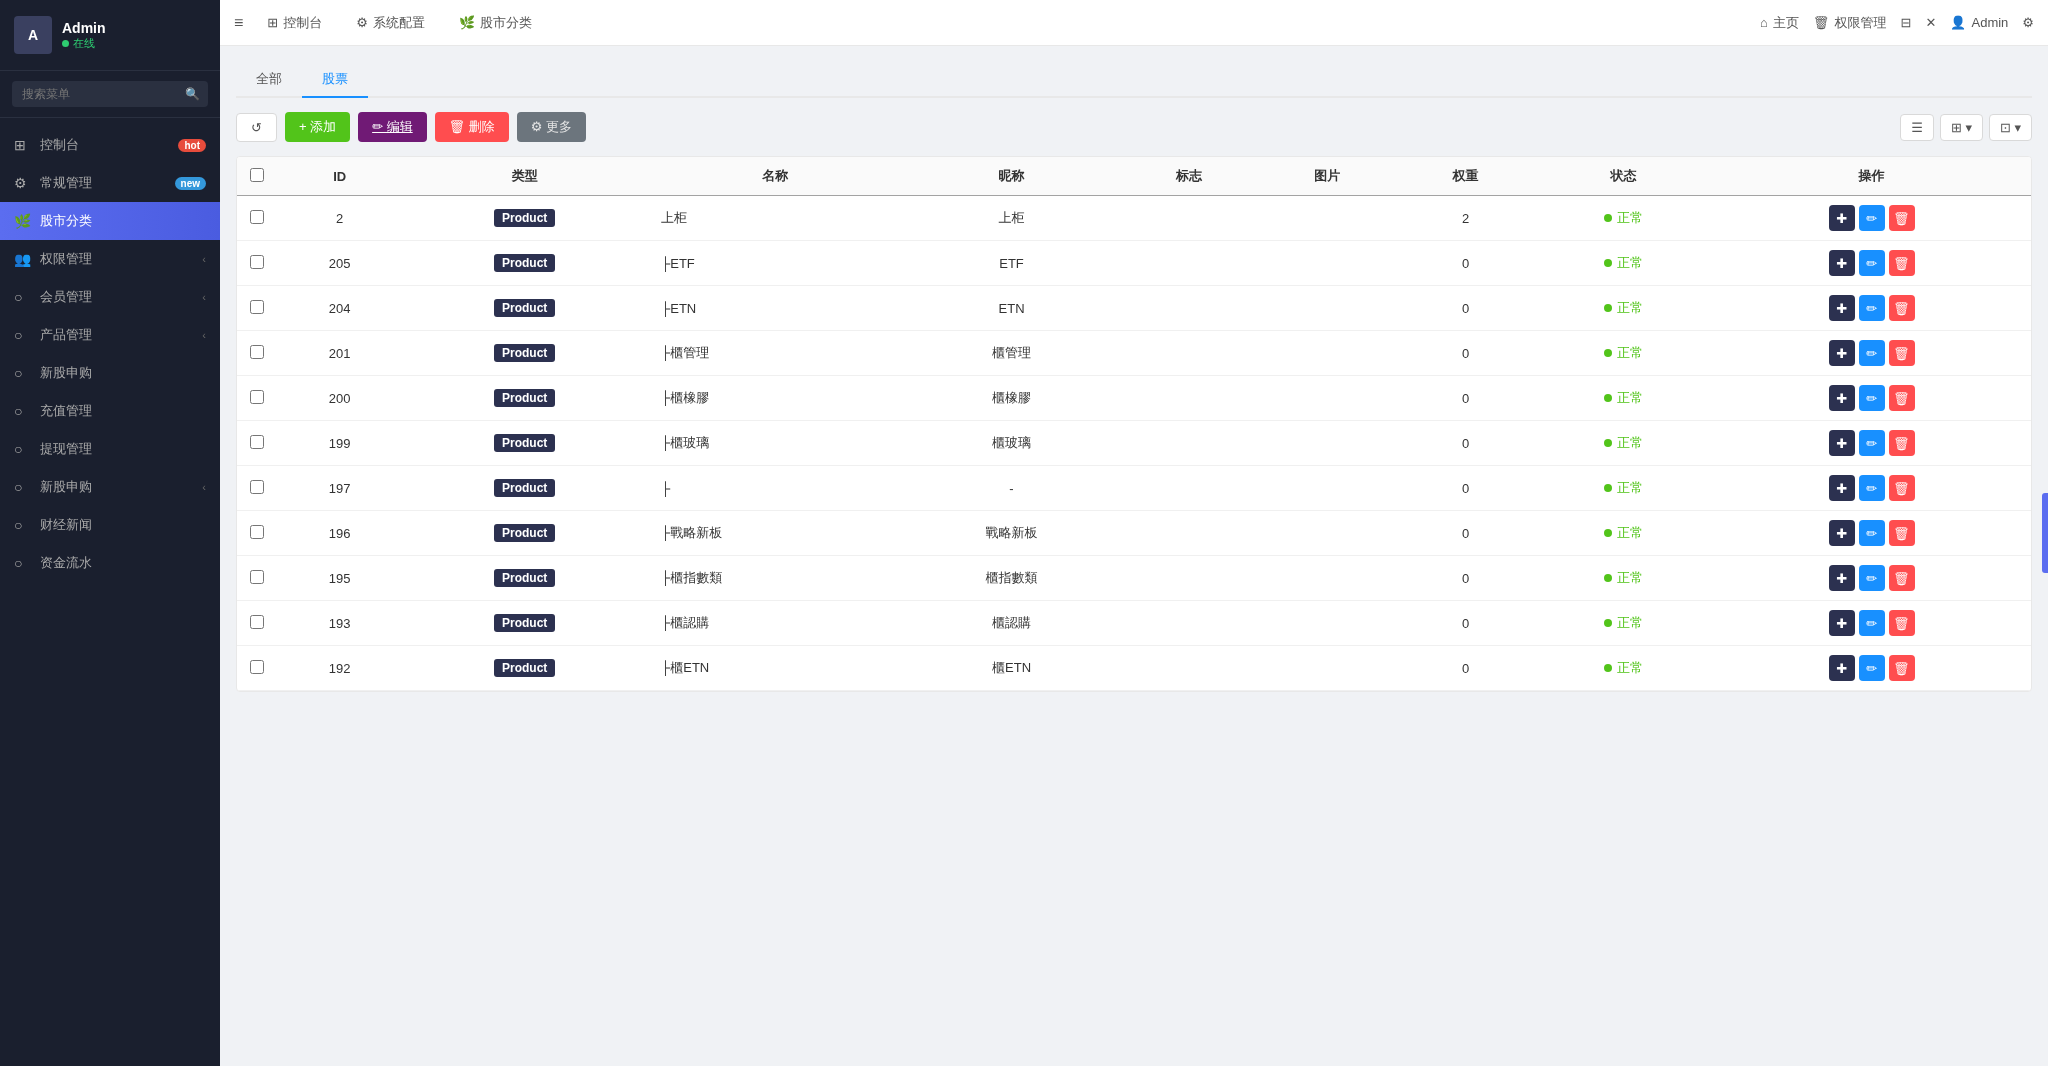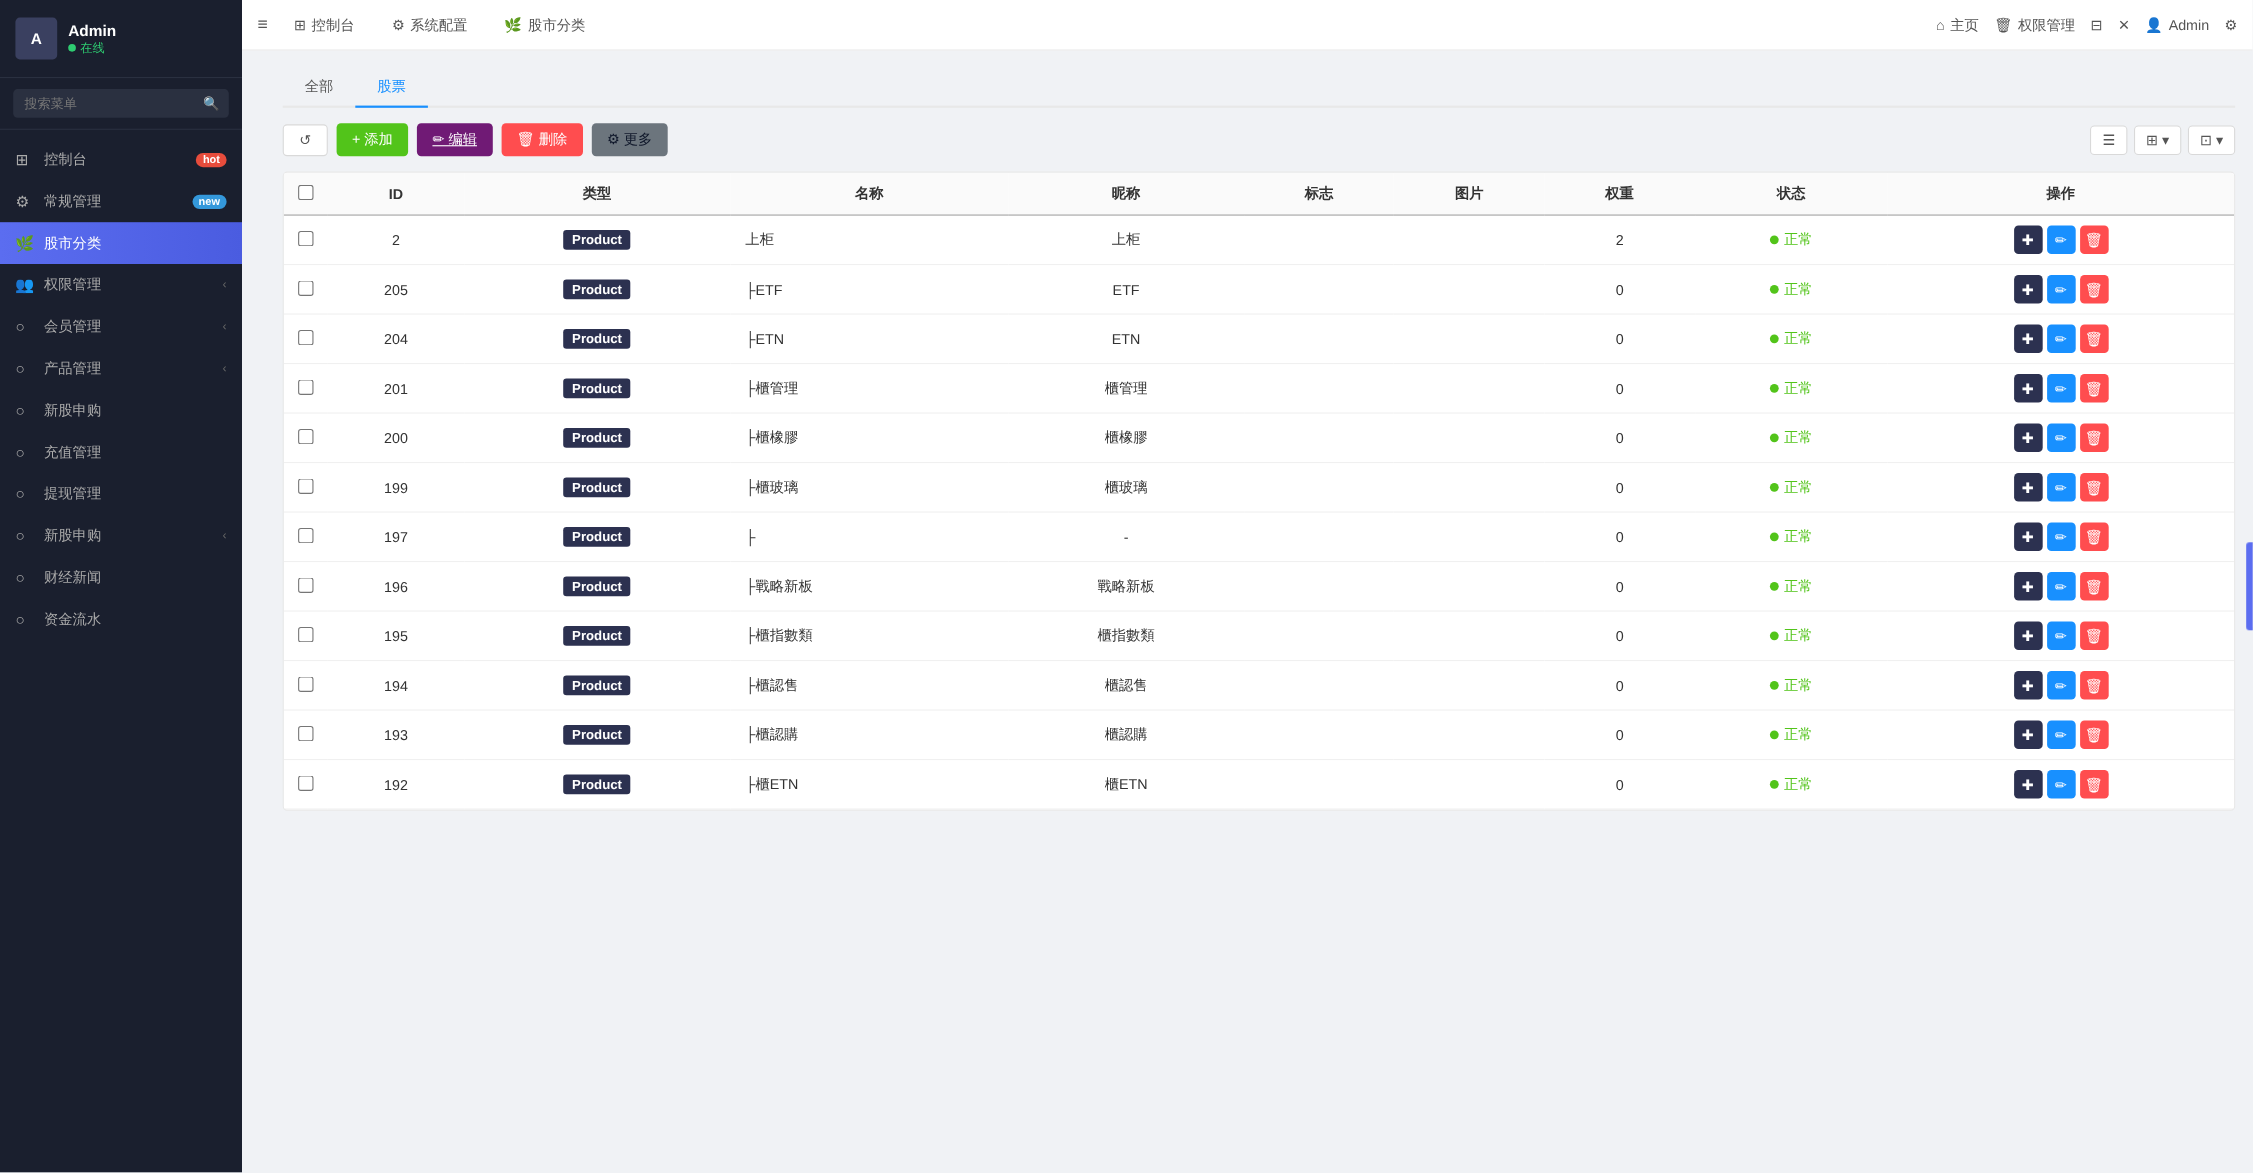--- a/index.html
+++ b/index.html
@@ -32,35 +32,35 @@
     
     .topnav { background: #fff; height: 46px; display: flex; align-items: center; padding: 0 14px; gap: 18px; border-bottom: 1px solid #e8e8e8; flex-shrink: 0; }
     .topnav .nav-left { display: flex; align-items: center; gap: 14px; flex: 1; }
     .topnav .hamburger { font-size: 16px; cursor: pointer; color: #555; }
     .topnav .nav-tab { display: flex; align-items: center; gap: 5px; padding: 4px 10px; border-radius: 4px; color: #555; cursor: pointer; font-size: 13px; }
     .topnav .nav-tab .tab-icon { font-size: 13px; }
     .topnav .nav-right { display: flex; align-items: center; gap: 14px; }
     .topnav .nav-right .nav-item { display: flex; align-items: center; gap: 5px; color: #555; font-size: 13px; cursor: pointer; }
 
     
-    .content { flex: 1; overflow-y: auto; padding: 16px; margin-left: 21px; }
+    .content { flex: 1; overflow-y: auto; padding: 16px; }
 
     
     .sub-tabs { display: flex; gap: 0; margin-bottom: 14px; border-bottom: 2px solid #e8e8e8; }
     .sub-tab { padding: 8px 20px; font-size: 13px; cursor: pointer; color: #555; border-bottom: 2px solid transparent; margin-bottom: -2px; }
     .sub-tab.active { color: #1890ff; border-bottom-color: #1890ff; }
 
     
     .toolbar { display: flex; align-items: center; gap: 8px; margin-bottom: 14px; }
     .btn { display: inline-flex; align-items: center; gap: 5px; padding: 6px 14px; border-radius: 4px; font-size: 13px; cursor: pointer; border: none; font-family: inherit; }
     .btn-refresh { background: #fff; border: 1px solid #d9d9d9; color: #555; }
     .btn-add { background: #52c41a; color: #fff; }
     .btn-edit { background: #701a75; color: #fff; text-decoration: underline; }
     .btn-delete { background: #ff4d4f; color: #fff; }
-    .btn-more { background: #6c757d; color: #0f172a; }
+    .btn-more { background: #6c757d; color: #e5e5e5; }
     .toolbar-right { margin-left: auto; display: flex; align-items: center; gap: 6px; }
     .view-btn { background: #fff; border: 1px solid #d9d9d9; padding: 5px 10px; border-radius: 4px; cursor: pointer; font-size: 13px; color: #555; display: inline-flex; align-items: center; gap: 3px; }
 
     
     .table-wrap { background: #fff; border-radius: 4px; overflow: hidden; border: 1px solid #e8e8e8; }
     table { width: 100%; border-collapse: collapse; }
     thead th { background: #fafafa; padding: 10px 10px; font-weight: 600; font-size: 13px; color: #333; border-bottom: 1px solid #a3a3a3; text-align: center; white-space: nowrap; }
     thead th:first-child { width: 40px; }
     tbody tr { border-bottom: 1px solid #f0f0f0; }
     tbody td { padding: 9px 10px; font-size: 13px; color: #333; text-align: center; vertical-align: middle; }
@@ -409,40 +409,20 @@
     <td>
       <div class="action-btns">
         <button class="action-btn action-btn-plus">✚</button>
         <button class="action-btn action-btn-edit">✏</button>
         <button class="action-btn action-btn-del">🗑</button>
       </div>
     </td>
   </tr>
             <tr>
     <td><input type="checkbox" style=""></td>
-    <td>194</td>
-    <td><span class="product-badge">Product</span></td>
-    <td class="name-cell">├櫃認售</td>
-    <td>櫃認售</td>
-    <td></td>
-    <td></td>
-    <td>0</td>
-    <td><span class="status-dot">
-                  <span class="status-text">正常</span>
-                </span></td>
-    <td>
-      <div class="action-btns">
-        <button class="action-btn action-btn-plus">✚</button>
-        <button class="action-btn action-btn-edit">✏</button>
-        <button class="action-btn action-btn-del">🗑</button>
-      </div>
-    </td>
-  </tr>
-            <tr>
-    <td><input type="checkbox" style=""></td>
     <td>193</td>
     <td><span class="product-badge">Product</span></td>
     <td class="name-cell">├櫃認購</td>
     <td>櫃認購</td>
     <td></td>
     <td></td>
     <td>0</td>
     <td><span class="status-dot">
                   <span class="status-text">正常</span>
                 </span></td>

